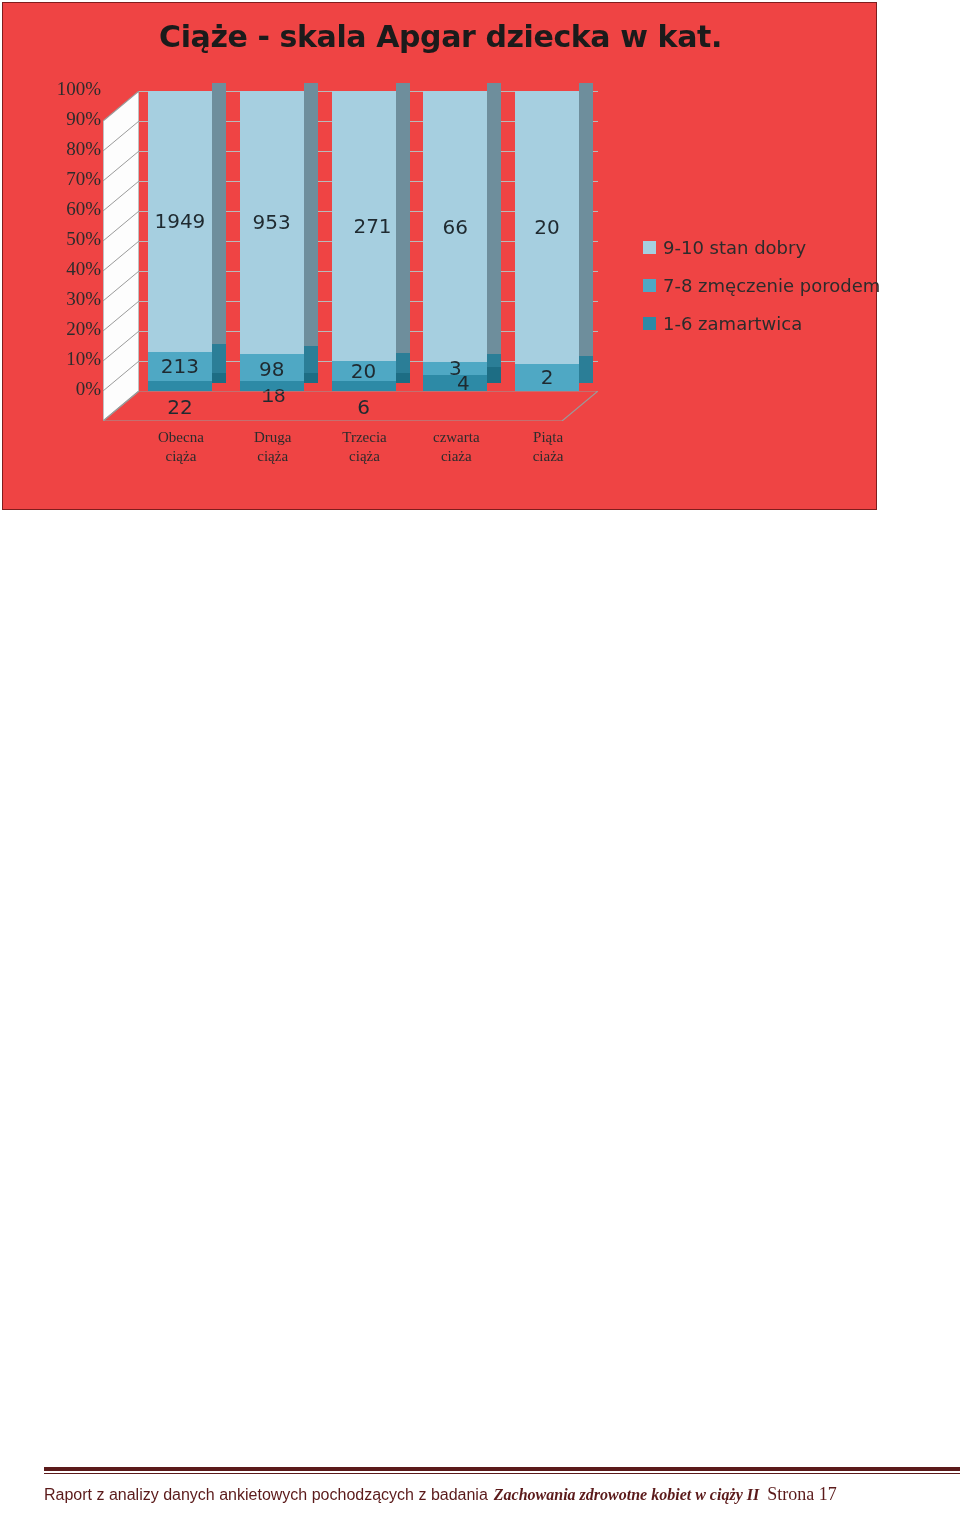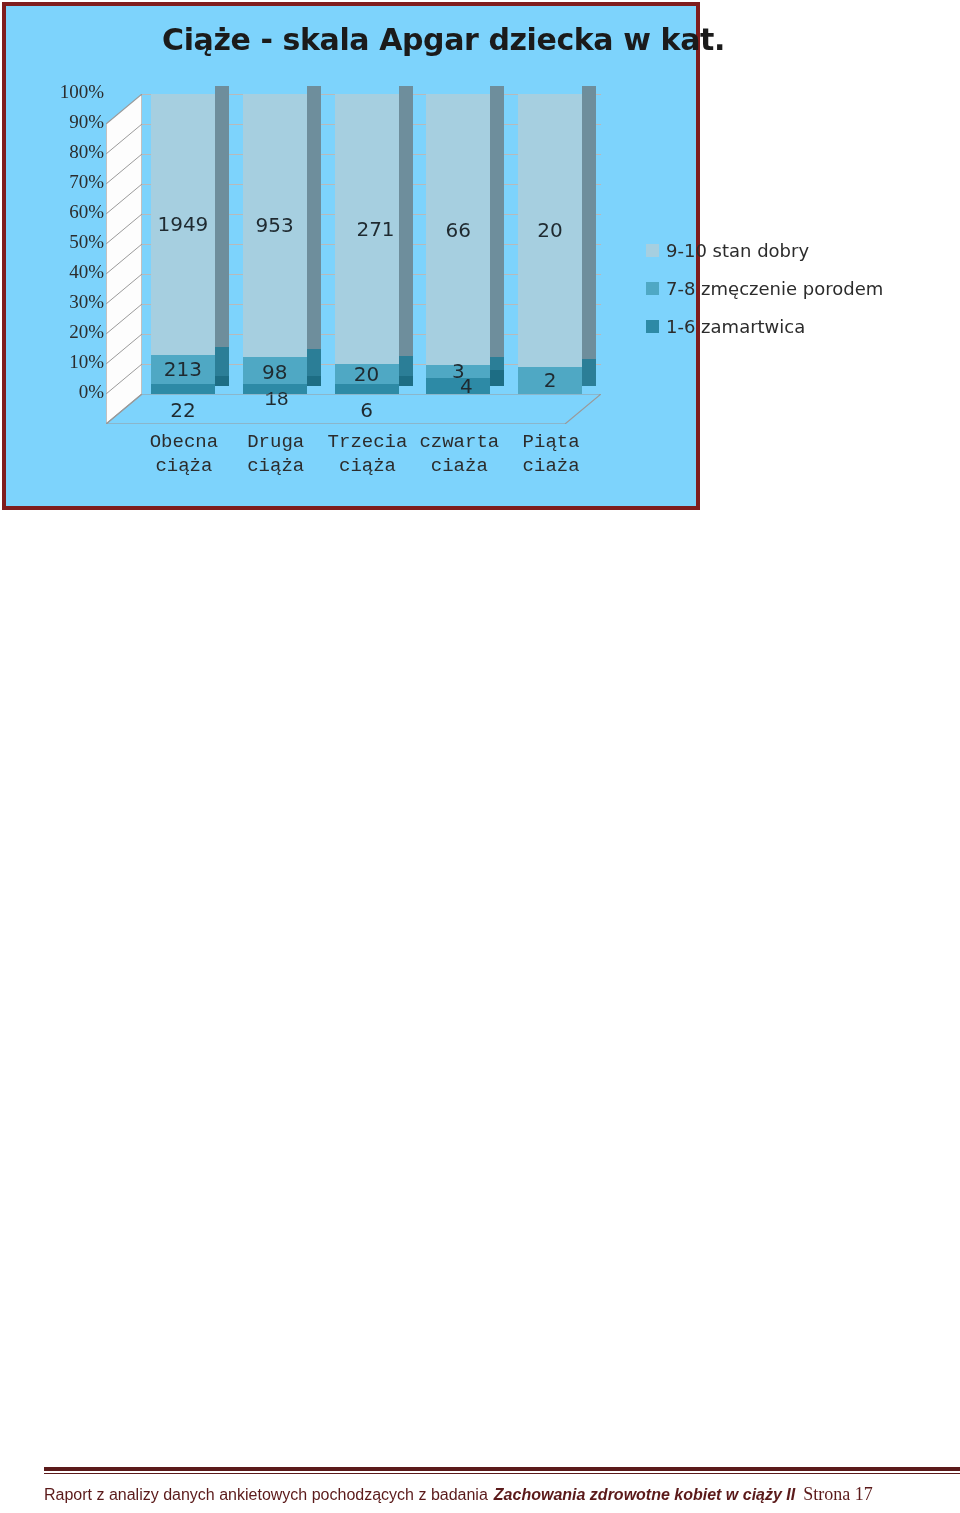--- a/index.html
+++ b/index.html
@@ -13,24 +13,24 @@
     position: relative;
     font-family: "Liberation Sans", sans-serif;
     overflow: hidden;
   }
 
   
   #chart-frame {
     position: absolute;
     left: 2px;
     top: 2px;
-    width: 698px;
+    width: 875px;
     height: 508px;
-    border: 4px solid #7f1d1d;
-    background: #7dd3fc;
+    border: 1px solid #7f1d1d;
+    background: #ef4444;
     box-sizing: border-box;
   }
 
   #chart-title {
     position: absolute;
     left: 0;
     top: 16px;
     width: 875px;
     text-align: center;
     font-size: 30px;
@@ -152,23 +152,23 @@
     position: absolute;
     left: 100px;
     top: 425px;
     width: 495px;
     height: 60px;
   }
   .x-label {
     position: absolute;
     width: 96px;
     text-align: center;
-    font-size: 19px;
+    font-size: 15px;
     color: #2c2c2c;
-    font-family: Liberation Mono, monospace;
+    font-family: Liberation Serif, serif;
     line-height: 1.25;
   }
   .x-label span { display: block; }
 
   
   #legend {
     position: absolute;
     left: 640px;
     top: 234px;
     width: 230px;
@@ -215,21 +215,21 @@
     margin-top: 10px;
     padding: 0 4px 8px 4px;
     font-size: 16px;
     color: #5b1a1a;
     white-space: nowrap;
     display: flex;
     align-items: baseline;
   }
   #footer-plain { font-family: "Liberation Sans", sans-serif; }
   #footer-study {
-    font-family: Liberation Sans, sans-serif;
+    font-family: Liberation Serif, serif;
     font-weight: bold;
     font-style: italic;
     margin-left: 6px;
   }
   #footer-page {
     font-family: "Liberation Serif", serif;
     font-size: 18px;
     margin-left: 8px;
   }
 </style>

